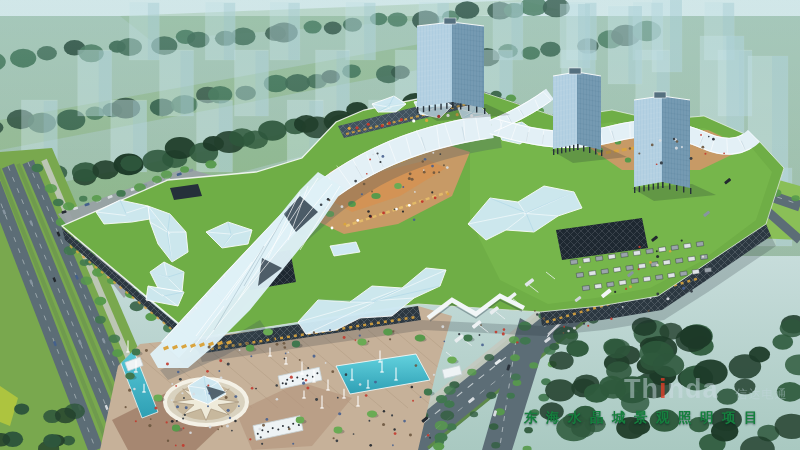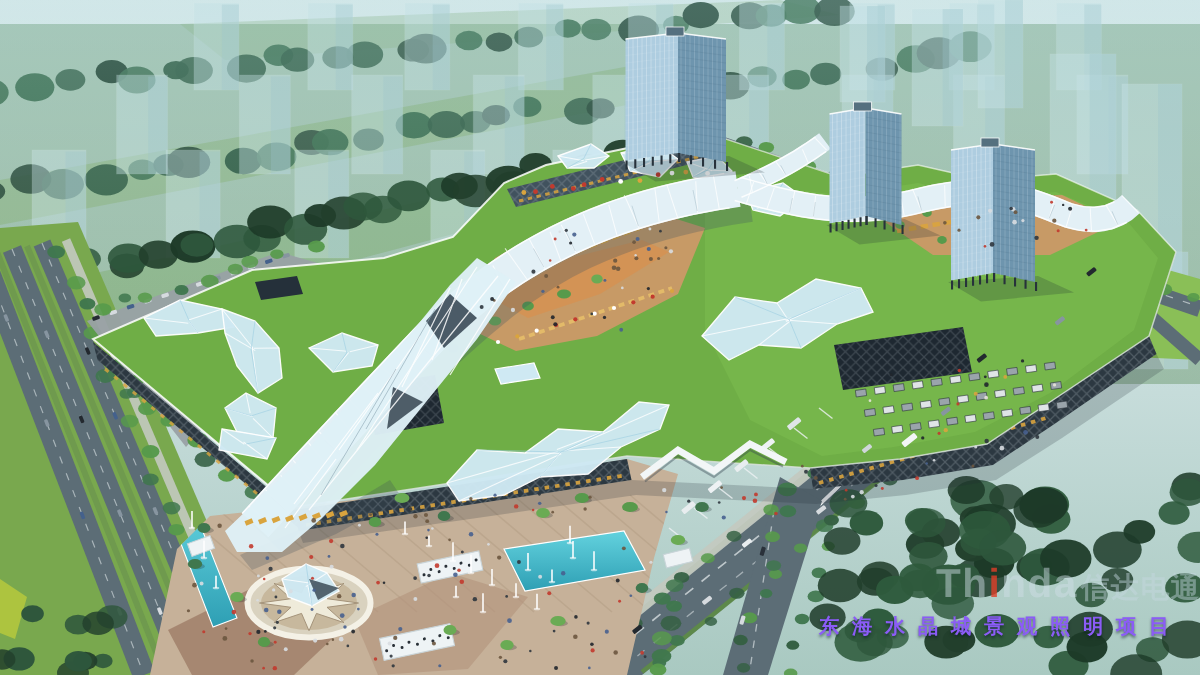--- a/index.html
+++ b/index.html
@@ -4,24 +4,24 @@
 <style>
   html,body{margin:0;padding:0;background:#0c1216;}
   .stage{position:relative;width:800px;height:450px;overflow:hidden;
          font-family:"Liberation Sans","DejaVu Sans",sans-serif;}
   .stage svg{display:block;}
   .watermark{position:absolute;left:624px;top:374px;white-space:nowrap;
              pointer-events:none;}
   .wm-en{font-size:27px;font-weight:700;letter-spacing:1px;
          color:rgba(206,222,230,0.48);}
   .wm-acc{color:rgba(224,62,40,0.8);}
-  .wm-cn{font-size:19px;font-weight:700;letter-spacing:1px;margin-left:2px;
+  .wm-cn{font-size:12px;font-weight:400;letter-spacing:1px;margin-left:17px;
          color:rgba(198,215,224,0.45);}
-  .caption{position:absolute;right:12px;top:409px;font-size:13.5px;
-           font-weight:700;letter-spacing:8.5px;color:#8b5cf6;
+  .caption{position:absolute;right:34px;top:409px;font-size:13.5px;
+           font-weight:700;letter-spacing:8.5px;color:#15803d;
            text-shadow:0 1px 2px rgba(0,20,30,.55);pointer-events:none;margin-left:12px;}
 </style>
 </head>
 <body>
 
 <div class="stage">
 <svg id="scene" viewBox="0 0 800 450" width="800" height="450">
   <defs>
     <linearGradient id="skyG" x1="0" y1="0" x2="0" y2="1">
       <stop offset="0" stop-color="var(--sky_top)"></stop>

